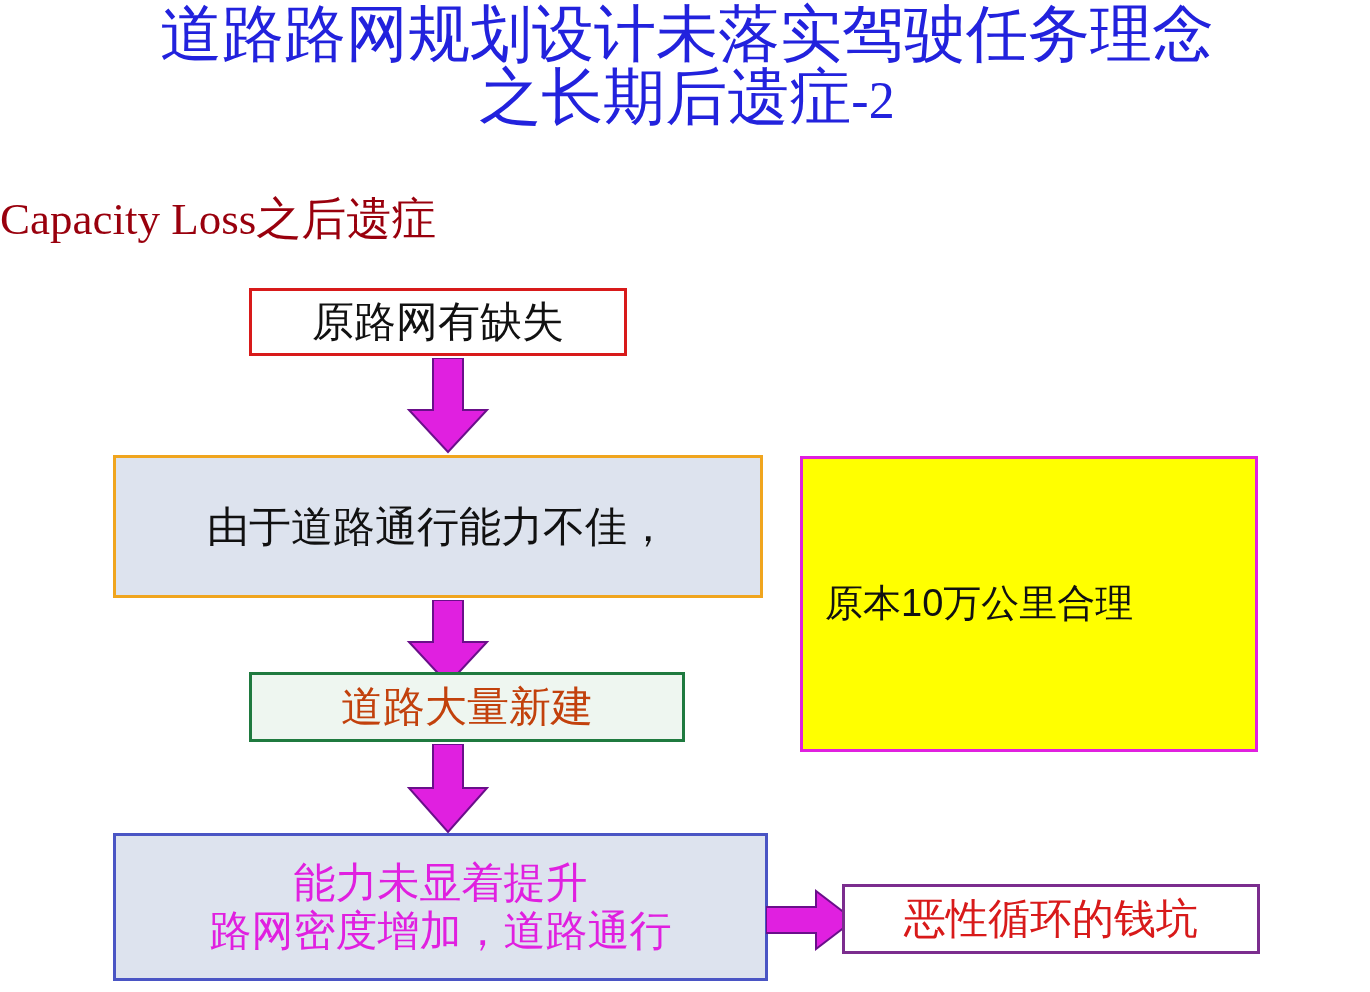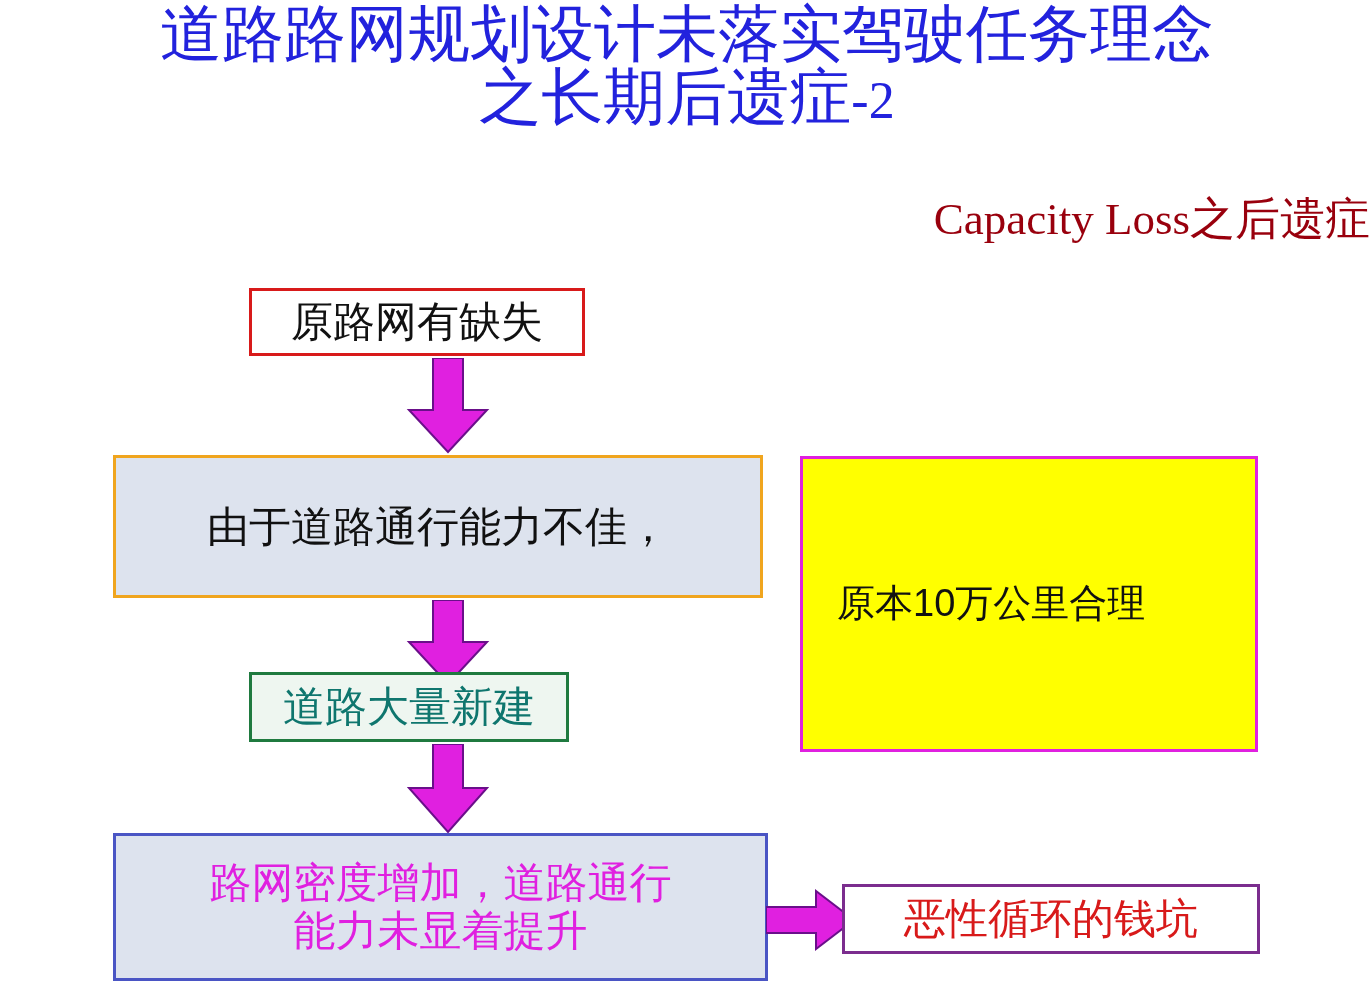--- a/index.html
+++ b/index.html
@@ -30,21 +30,21 @@
   }
   .title-main .tail {
     font-family: "Liberation Serif", serif;
     font-size: 52px;
   }
   .subtitle {
     position: absolute;
     left: 0;
     top: 196px;
     width: 1370px;
-    text-align: right;
+    text-align: left;
     color: #99000d;
     font-size: 45px;
     font-family: "Liberation Serif", serif;
     line-height: 1.05;
   }
 
   
   .box {
     position: absolute;
     box-sizing: border-box;
@@ -52,21 +52,21 @@
     align-items: center;
     justify-content: center;
     text-align: center;
     line-height: 1.14;
   }
 
   
   .box-origin {
     left: 249px;
     top: 288px;
-    width: 336px;
+    width: 378px;
     height: 68px;
     border: 3px solid #d81a1a;
     background: #ffffff;
     color: #111111;
     font-size: 42px;
   }
 
   
   .box-capacity {
     left: 113px;
@@ -78,25 +78,25 @@
     flex-direction: column;
     font-size: 42px;
   }
   .box-capacity .l1 { color: #111111; }
   .box-capacity .l2 { color: #d81a1a; }
 
   
   .box-newroads {
     left: 249px;
     top: 672px;
-    width: 320px;
+    width: 436px;
     height: 70px;
     border: 3px solid #1f7a3f;
     background: #eef6f0;
-    color: #0f766e;
+    color: #c2410c;
     font-size: 42px;
   }
 
   
   .box-density {
     left: 113px;
     top: 833px;
     width: 655px;
     height: 148px;
     border: 3px solid #4a55c4;
@@ -110,21 +110,21 @@
   .box-note {
     left: 800px;
     top: 456px;
     width: 458px;
     height: 296px;
     border: 3px solid #e020e0;
     background: #ffff00;
     flex-direction: column;
     align-items: flex-start;
     justify-content: center;
-    padding-left: 34px;
+    padding-left: 22px;
     color: #111111;
     font-size: 38px;
     line-height: 1.30;
     text-align: left;
   }
 
   
   .box-pit {
     left: 842px;
     top: 884px;
@@ -178,22 +178,22 @@
 
 <div class="box box-newroads">
   <span>道路大量新建</span>
 </div>
 
 <svg class="arrow-down" style="left:405px; top:744px;" viewBox="0 0 86 96">
   <polygon points="28,0 58,0 58,44 82,44 43,88 4,44 28,44" fill="#e020e0" stroke="#6a0f8a" stroke-width="2"></polygon>
 </svg>
 
 <div class="box box-density">
+  <div>能力未显着提升</div>
   <div>路网密度增加，道路通行</div>
-  <div>能力未显着提升</div>
 </div>
 
 <svg class="arrow-right" style="left:766px; top:889px;" viewBox="0 0 90 62">
   <polygon points="0,18 50,18 50,2 88,31 50,60 50,44 0,44" fill="#e020e0" stroke="#6a0f8a" stroke-width="2"></polygon>
 </svg>
 
 <div class="box box-pit">
   <span>恶性循环的钱坑</span>
 </div>
 

